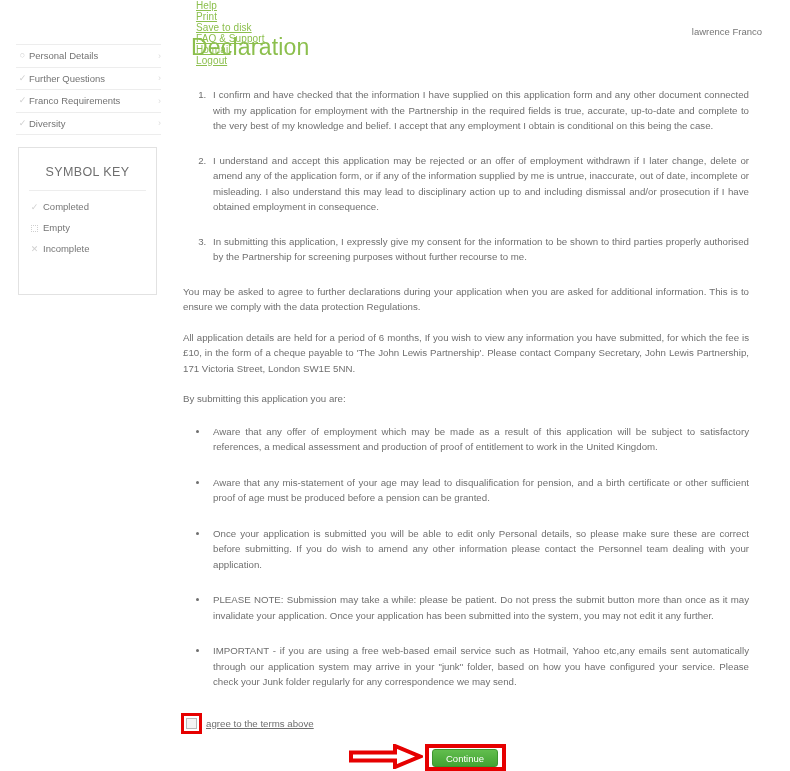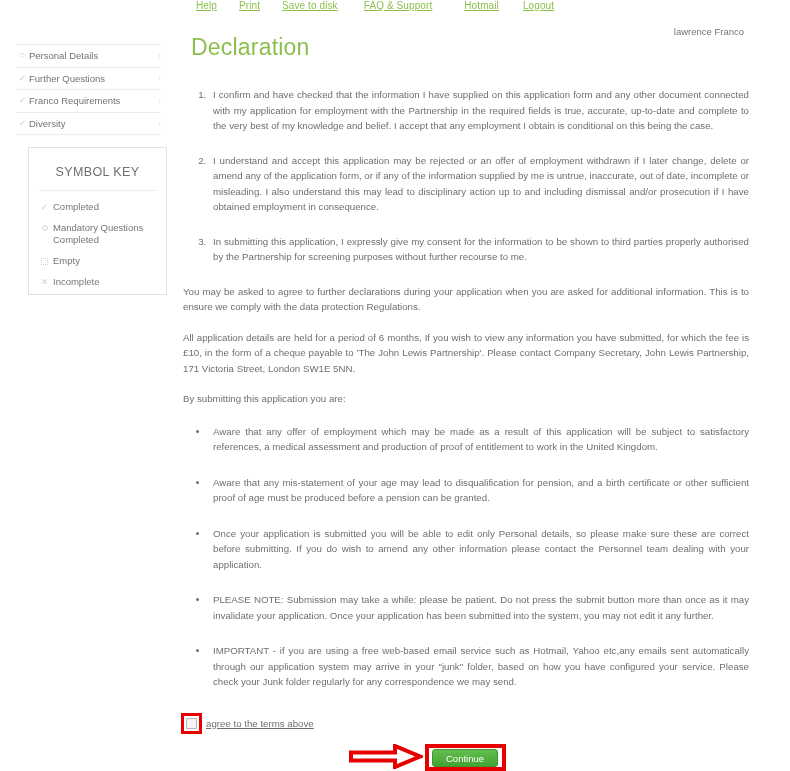--- a/index.html
+++ b/index.html
@@ -18,38 +18,39 @@
 
   
   .topnav {
     position: absolute;
     left: 196px;
     top: 0px;
     width: 400px;
     height: 16px;
     display: flex;
     align-items: flex-start;
+    flex-direction: column;
   }
   .topnav a {
     font-size: 10px;
     color: #8cbf4d;
     text-decoration: underline;
     white-space: nowrap;
     letter-spacing: 0.1px;
   }
   .nav-help      { margin-right: 22px; }
   .nav-print     { margin-right: 22px; text-align: right; }
   .nav-save      { margin-right: 26px; }
   .nav-faq       { margin-right: 32px; }
   .nav-submit    { margin-right: 24px; }
 
   
   .username {
     position: absolute;
-    right: 46px;
+    right: 28px;
     top: 26px;
     font-size: 9.5px;
     color: #757575;
     white-space: nowrap;
     margin-left: 48px;
   }
 
   
   .sidebar-nav {
     position: absolute;
@@ -79,21 +80,21 @@
   .side-chev {
     flex: 0 0 10px;
     text-align: right;
     font-size: 9px;
     color: #dcdcdc;
   }
 
   
   .symbol-key {
     position: absolute;
-    left: 28px;
+    left: 18px;
     top: 147px;
     width: 139px;
     height: 148px;
     border: 1px solid #e2e2e2;
     background: #fff;
     box-sizing: border-box;
   }
   .sk-title {
     text-align: center;
     font-size: 12.5px;
@@ -314,24 +315,20 @@
 
 <div class="symbol-key">
   <div class="sk-title">SYMBOL KEY</div>
   <div class="sk-rule"></div>
 
   <div class="sk-row">
     <span class="sk-ico">✓</span>
     <span class="sk-txt">Completed</span>
   </div>
 
-  <div class="sk-row mandatory">
-    <span class="sk-ico"><span class="circ"></span></span>
-    <span class="sk-txt">Mandatory Questions Completed</span>
-  </div>
 
   <div class="sk-row">
     <span class="sk-ico"><span class="boxdots"></span></span>
     <span class="sk-txt">Empty</span>
   </div>
 
   <div class="sk-row">
     <span class="sk-ico">✕</span>
     <span class="sk-txt">Incomplete</span>
   </div>

